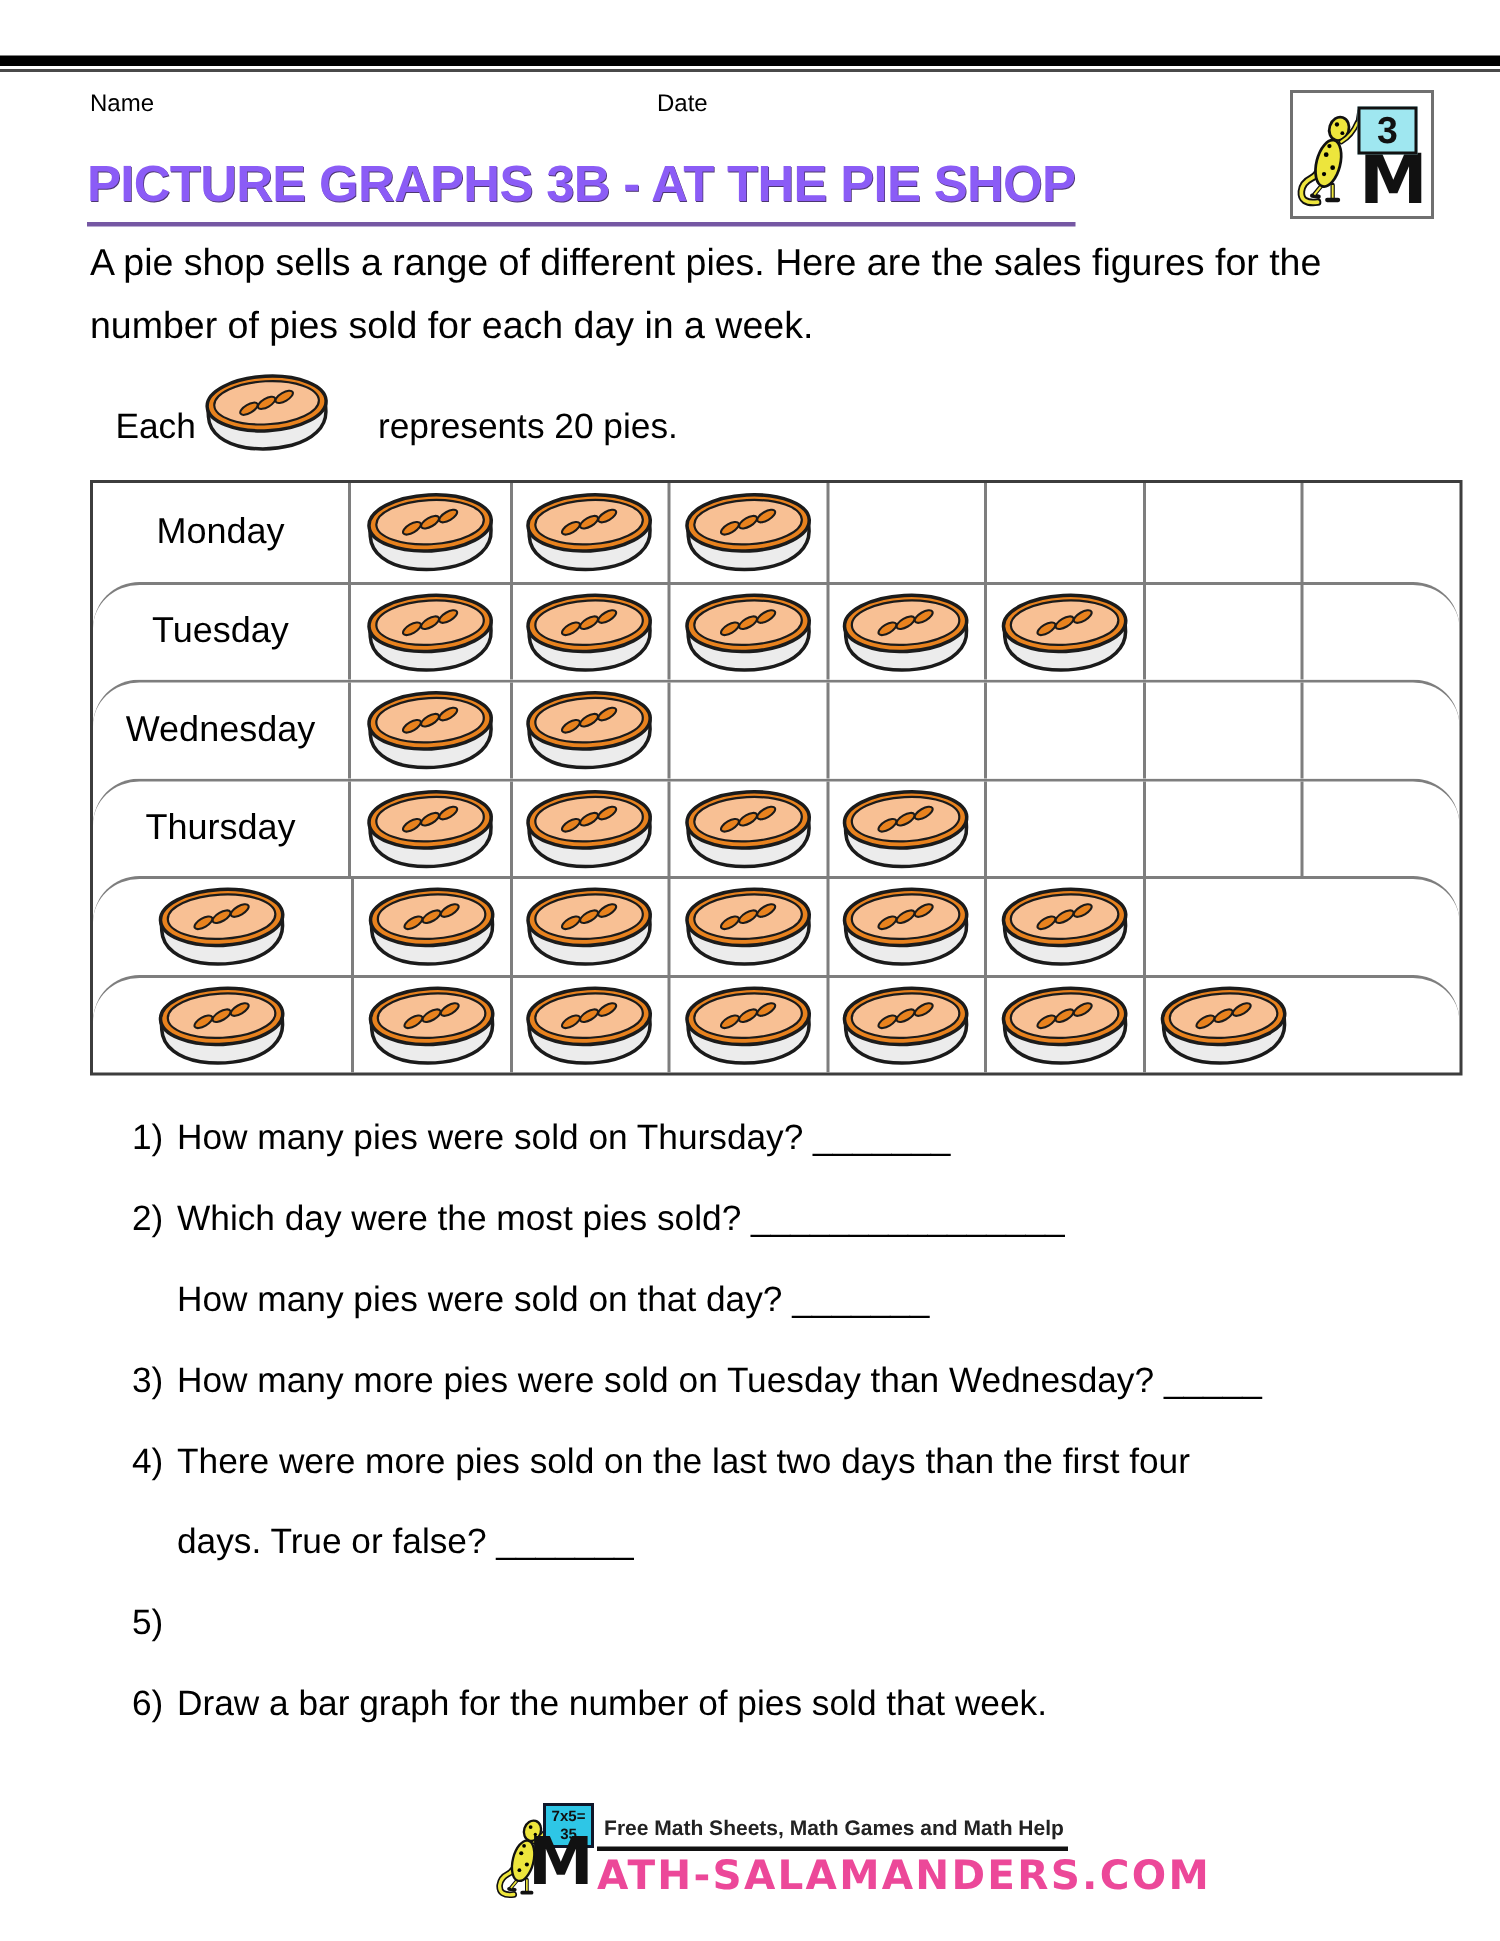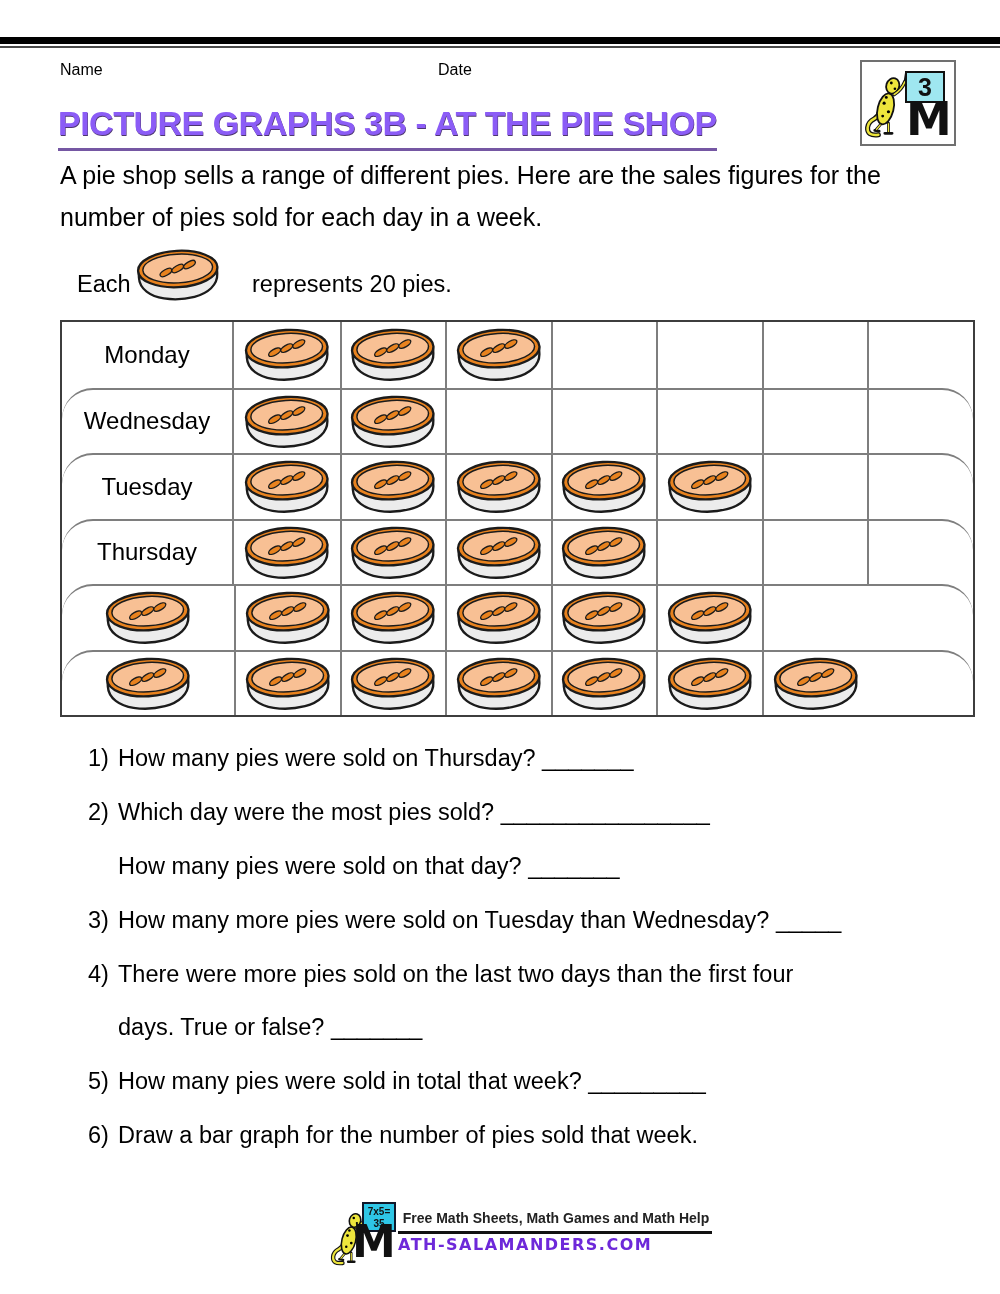--- a/index.html
+++ b/index.html
@@ -56,22 +56,22 @@
   .footer { position:absolute; left:0; top:1198px; width:1000px; height:80px; }
   .f-sala { position:absolute; left:330px; top:10px; width:40px; height:60px; }
   .f-board { position:absolute; left:362px; top:4px; width:34px; height:30px; background:#2EC6E6;
              border:2px solid #0f172a; color:#111; font-weight:bold; font-size:10px; line-height:12px;
              text-align:center; padding-top:2px; }
   .f-m { position:absolute; left:352px; top:18px; font-size:44px; font-weight:900;
          font-family:"DejaVu Sans", sans-serif; color:#111; letter-spacing:-2px; }
   .f-tagline { position:absolute; left:400px; top:12px; width:312px; text-align:center;
                font-size:14px; font-weight:bold; color:#222; }
   .f-rule { position:absolute; left:398px; top:33px; width:314px; height:3px; background:#111; }
-  .f-wordmark { position:absolute; left:398px; top:37px; font-size:16px; font-weight:900;
-                font-family:"DejaVu Sans", sans-serif; letter-spacing:1.5px; color:#6d28d9; }
+  .f-wordmark { position:absolute; left:398px; top:37px; font-size:27px; font-weight:900;
+                font-family:"DejaVu Sans", sans-serif; letter-spacing:1.5px; color:#ec4899; }
 </style>
 </head>
 <body>
 
 <svg width="0" height="0" style="position:absolute" aria-hidden="true">
   <defs>
     <g id="sala-shape">
       <path d="M20,88 Q4,90 5,78 Q6,70 14,66 Q20,63 22,56" fill="none" stroke="#111" stroke-width="7" stroke-linecap="round"></path>
       <path d="M20,88 Q4,90 5,78 Q6,70 14,66 Q20,63 22,56" fill="none" stroke="#EDE53C" stroke-width="3.5" stroke-linecap="round"></path>
       <path d="M26,70 L16,82 M15,82 L21,83 M34,72 L34,86 M29,86 L39,86" stroke="#111" stroke-width="4" fill="none" stroke-linecap="round"></path>
@@ -175,127 +175,127 @@
       </g>
     </g>
   </svg>
 </div>
       <div class="cell"></div>
       <div class="cell"></div>
       <div class="cell"></div>
       <div class="cell"></div>
     </div>
     <div class="prow">
-      <div class="daycell">Wednesday</div>
-      <div class="cell">
-  <svg viewBox="0 0 92 58">
-    <g transform="rotate(-3 46 28)">
-      <path d="M5,24 L5,30 C5,42 16,50 30,53 C40,55 52,55 62,53 C76,50 87,42 87,30 L87,24 Z" fill="#ECECEC" stroke="#1b1b1b" stroke-width="2.4" stroke-linejoin="round"></path>
-      <ellipse cx="46" cy="23" rx="41.5" ry="19" fill="#E8821E" stroke="#1b1b1b" stroke-width="2.4"></ellipse>
-      <ellipse cx="46" cy="22.5" rx="36.5" ry="15" fill="#F8C094" stroke="#1b1b1b" stroke-width="1.5"></ellipse>
-      <g fill="#E8821E" stroke="#1b1b1b" stroke-width="1.4">
-        <ellipse cx="33.5" cy="26" rx="6.8" ry="3" transform="rotate(-27 33.5 26)"></ellipse>
-        <ellipse cx="46" cy="22.5" rx="6.8" ry="3" transform="rotate(-27 46 22.5)"></ellipse>
-        <ellipse cx="58.5" cy="19" rx="6.8" ry="3" transform="rotate(-27 58.5 19)"></ellipse>
-      </g>
-    </g>
-  </svg>
-</div>
-      <div class="cell">
-  <svg viewBox="0 0 92 58">
-    <g transform="rotate(-3 46 28)">
-      <path d="M5,24 L5,30 C5,42 16,50 30,53 C40,55 52,55 62,53 C76,50 87,42 87,30 L87,24 Z" fill="#ECECEC" stroke="#1b1b1b" stroke-width="2.4" stroke-linejoin="round"></path>
-      <ellipse cx="46" cy="23" rx="41.5" ry="19" fill="#E8821E" stroke="#1b1b1b" stroke-width="2.4"></ellipse>
-      <ellipse cx="46" cy="22.5" rx="36.5" ry="15" fill="#F8C094" stroke="#1b1b1b" stroke-width="1.5"></ellipse>
-      <g fill="#E8821E" stroke="#1b1b1b" stroke-width="1.4">
-        <ellipse cx="33.5" cy="26" rx="6.8" ry="3" transform="rotate(-27 33.5 26)"></ellipse>
-        <ellipse cx="46" cy="22.5" rx="6.8" ry="3" transform="rotate(-27 46 22.5)"></ellipse>
-        <ellipse cx="58.5" cy="19" rx="6.8" ry="3" transform="rotate(-27 58.5 19)"></ellipse>
-      </g>
-    </g>
-  </svg>
-</div>
-      <div class="cell"></div>
-      <div class="cell"></div>
-      <div class="cell"></div>
+      <div class="daycell">Tuesday</div>
+      <div class="cell">
+  <svg viewBox="0 0 92 58">
+    <g transform="rotate(-3 46 28)">
+      <path d="M5,24 L5,30 C5,42 16,50 30,53 C40,55 52,55 62,53 C76,50 87,42 87,30 L87,24 Z" fill="#ECECEC" stroke="#1b1b1b" stroke-width="2.4" stroke-linejoin="round"></path>
+      <ellipse cx="46" cy="23" rx="41.5" ry="19" fill="#E8821E" stroke="#1b1b1b" stroke-width="2.4"></ellipse>
+      <ellipse cx="46" cy="22.5" rx="36.5" ry="15" fill="#F8C094" stroke="#1b1b1b" stroke-width="1.5"></ellipse>
+      <g fill="#E8821E" stroke="#1b1b1b" stroke-width="1.4">
+        <ellipse cx="33.5" cy="26" rx="6.8" ry="3" transform="rotate(-27 33.5 26)"></ellipse>
+        <ellipse cx="46" cy="22.5" rx="6.8" ry="3" transform="rotate(-27 46 22.5)"></ellipse>
+        <ellipse cx="58.5" cy="19" rx="6.8" ry="3" transform="rotate(-27 58.5 19)"></ellipse>
+      </g>
+    </g>
+  </svg>
+</div>
+      <div class="cell">
+  <svg viewBox="0 0 92 58">
+    <g transform="rotate(-3 46 28)">
+      <path d="M5,24 L5,30 C5,42 16,50 30,53 C40,55 52,55 62,53 C76,50 87,42 87,30 L87,24 Z" fill="#ECECEC" stroke="#1b1b1b" stroke-width="2.4" stroke-linejoin="round"></path>
+      <ellipse cx="46" cy="23" rx="41.5" ry="19" fill="#E8821E" stroke="#1b1b1b" stroke-width="2.4"></ellipse>
+      <ellipse cx="46" cy="22.5" rx="36.5" ry="15" fill="#F8C094" stroke="#1b1b1b" stroke-width="1.5"></ellipse>
+      <g fill="#E8821E" stroke="#1b1b1b" stroke-width="1.4">
+        <ellipse cx="33.5" cy="26" rx="6.8" ry="3" transform="rotate(-27 33.5 26)"></ellipse>
+        <ellipse cx="46" cy="22.5" rx="6.8" ry="3" transform="rotate(-27 46 22.5)"></ellipse>
+        <ellipse cx="58.5" cy="19" rx="6.8" ry="3" transform="rotate(-27 58.5 19)"></ellipse>
+      </g>
+    </g>
+  </svg>
+</div>
+      <div class="cell">
+  <svg viewBox="0 0 92 58">
+    <g transform="rotate(-3 46 28)">
+      <path d="M5,24 L5,30 C5,42 16,50 30,53 C40,55 52,55 62,53 C76,50 87,42 87,30 L87,24 Z" fill="#ECECEC" stroke="#1b1b1b" stroke-width="2.4" stroke-linejoin="round"></path>
+      <ellipse cx="46" cy="23" rx="41.5" ry="19" fill="#E8821E" stroke="#1b1b1b" stroke-width="2.4"></ellipse>
+      <ellipse cx="46" cy="22.5" rx="36.5" ry="15" fill="#F8C094" stroke="#1b1b1b" stroke-width="1.5"></ellipse>
+      <g fill="#E8821E" stroke="#1b1b1b" stroke-width="1.4">
+        <ellipse cx="33.5" cy="26" rx="6.8" ry="3" transform="rotate(-27 33.5 26)"></ellipse>
+        <ellipse cx="46" cy="22.5" rx="6.8" ry="3" transform="rotate(-27 46 22.5)"></ellipse>
+        <ellipse cx="58.5" cy="19" rx="6.8" ry="3" transform="rotate(-27 58.5 19)"></ellipse>
+      </g>
+    </g>
+  </svg>
+</div>
+      <div class="cell">
+  <svg viewBox="0 0 92 58">
+    <g transform="rotate(-3 46 28)">
+      <path d="M5,24 L5,30 C5,42 16,50 30,53 C40,55 52,55 62,53 C76,50 87,42 87,30 L87,24 Z" fill="#ECECEC" stroke="#1b1b1b" stroke-width="2.4" stroke-linejoin="round"></path>
+      <ellipse cx="46" cy="23" rx="41.5" ry="19" fill="#E8821E" stroke="#1b1b1b" stroke-width="2.4"></ellipse>
+      <ellipse cx="46" cy="22.5" rx="36.5" ry="15" fill="#F8C094" stroke="#1b1b1b" stroke-width="1.5"></ellipse>
+      <g fill="#E8821E" stroke="#1b1b1b" stroke-width="1.4">
+        <ellipse cx="33.5" cy="26" rx="6.8" ry="3" transform="rotate(-27 33.5 26)"></ellipse>
+        <ellipse cx="46" cy="22.5" rx="6.8" ry="3" transform="rotate(-27 46 22.5)"></ellipse>
+        <ellipse cx="58.5" cy="19" rx="6.8" ry="3" transform="rotate(-27 58.5 19)"></ellipse>
+      </g>
+    </g>
+  </svg>
+</div>
+      <div class="cell">
+  <svg viewBox="0 0 92 58">
+    <g transform="rotate(-3 46 28)">
+      <path d="M5,24 L5,30 C5,42 16,50 30,53 C40,55 52,55 62,53 C76,50 87,42 87,30 L87,24 Z" fill="#ECECEC" stroke="#1b1b1b" stroke-width="2.4" stroke-linejoin="round"></path>
+      <ellipse cx="46" cy="23" rx="41.5" ry="19" fill="#E8821E" stroke="#1b1b1b" stroke-width="2.4"></ellipse>
+      <ellipse cx="46" cy="22.5" rx="36.5" ry="15" fill="#F8C094" stroke="#1b1b1b" stroke-width="1.5"></ellipse>
+      <g fill="#E8821E" stroke="#1b1b1b" stroke-width="1.4">
+        <ellipse cx="33.5" cy="26" rx="6.8" ry="3" transform="rotate(-27 33.5 26)"></ellipse>
+        <ellipse cx="46" cy="22.5" rx="6.8" ry="3" transform="rotate(-27 46 22.5)"></ellipse>
+        <ellipse cx="58.5" cy="19" rx="6.8" ry="3" transform="rotate(-27 58.5 19)"></ellipse>
+      </g>
+    </g>
+  </svg>
+</div>
       <div class="cell"></div>
       <div class="cell"></div>
     </div>
     <div class="prow">
-      <div class="daycell">Tuesday</div>
-      <div class="cell">
-  <svg viewBox="0 0 92 58">
-    <g transform="rotate(-3 46 28)">
-      <path d="M5,24 L5,30 C5,42 16,50 30,53 C40,55 52,55 62,53 C76,50 87,42 87,30 L87,24 Z" fill="#ECECEC" stroke="#1b1b1b" stroke-width="2.4" stroke-linejoin="round"></path>
-      <ellipse cx="46" cy="23" rx="41.5" ry="19" fill="#E8821E" stroke="#1b1b1b" stroke-width="2.4"></ellipse>
-      <ellipse cx="46" cy="22.5" rx="36.5" ry="15" fill="#F8C094" stroke="#1b1b1b" stroke-width="1.5"></ellipse>
-      <g fill="#E8821E" stroke="#1b1b1b" stroke-width="1.4">
-        <ellipse cx="33.5" cy="26" rx="6.8" ry="3" transform="rotate(-27 33.5 26)"></ellipse>
-        <ellipse cx="46" cy="22.5" rx="6.8" ry="3" transform="rotate(-27 46 22.5)"></ellipse>
-        <ellipse cx="58.5" cy="19" rx="6.8" ry="3" transform="rotate(-27 58.5 19)"></ellipse>
-      </g>
-    </g>
-  </svg>
-</div>
-      <div class="cell">
-  <svg viewBox="0 0 92 58">
-    <g transform="rotate(-3 46 28)">
-      <path d="M5,24 L5,30 C5,42 16,50 30,53 C40,55 52,55 62,53 C76,50 87,42 87,30 L87,24 Z" fill="#ECECEC" stroke="#1b1b1b" stroke-width="2.4" stroke-linejoin="round"></path>
-      <ellipse cx="46" cy="23" rx="41.5" ry="19" fill="#E8821E" stroke="#1b1b1b" stroke-width="2.4"></ellipse>
-      <ellipse cx="46" cy="22.5" rx="36.5" ry="15" fill="#F8C094" stroke="#1b1b1b" stroke-width="1.5"></ellipse>
-      <g fill="#E8821E" stroke="#1b1b1b" stroke-width="1.4">
-        <ellipse cx="33.5" cy="26" rx="6.8" ry="3" transform="rotate(-27 33.5 26)"></ellipse>
-        <ellipse cx="46" cy="22.5" rx="6.8" ry="3" transform="rotate(-27 46 22.5)"></ellipse>
-        <ellipse cx="58.5" cy="19" rx="6.8" ry="3" transform="rotate(-27 58.5 19)"></ellipse>
-      </g>
-    </g>
-  </svg>
-</div>
-      <div class="cell">
-  <svg viewBox="0 0 92 58">
-    <g transform="rotate(-3 46 28)">
-      <path d="M5,24 L5,30 C5,42 16,50 30,53 C40,55 52,55 62,53 C76,50 87,42 87,30 L87,24 Z" fill="#ECECEC" stroke="#1b1b1b" stroke-width="2.4" stroke-linejoin="round"></path>
-      <ellipse cx="46" cy="23" rx="41.5" ry="19" fill="#E8821E" stroke="#1b1b1b" stroke-width="2.4"></ellipse>
-      <ellipse cx="46" cy="22.5" rx="36.5" ry="15" fill="#F8C094" stroke="#1b1b1b" stroke-width="1.5"></ellipse>
-      <g fill="#E8821E" stroke="#1b1b1b" stroke-width="1.4">
-        <ellipse cx="33.5" cy="26" rx="6.8" ry="3" transform="rotate(-27 33.5 26)"></ellipse>
-        <ellipse cx="46" cy="22.5" rx="6.8" ry="3" transform="rotate(-27 46 22.5)"></ellipse>
-        <ellipse cx="58.5" cy="19" rx="6.8" ry="3" transform="rotate(-27 58.5 19)"></ellipse>
-      </g>
-    </g>
-  </svg>
-</div>
-      <div class="cell">
-  <svg viewBox="0 0 92 58">
-    <g transform="rotate(-3 46 28)">
-      <path d="M5,24 L5,30 C5,42 16,50 30,53 C40,55 52,55 62,53 C76,50 87,42 87,30 L87,24 Z" fill="#ECECEC" stroke="#1b1b1b" stroke-width="2.4" stroke-linejoin="round"></path>
-      <ellipse cx="46" cy="23" rx="41.5" ry="19" fill="#E8821E" stroke="#1b1b1b" stroke-width="2.4"></ellipse>
-      <ellipse cx="46" cy="22.5" rx="36.5" ry="15" fill="#F8C094" stroke="#1b1b1b" stroke-width="1.5"></ellipse>
-      <g fill="#E8821E" stroke="#1b1b1b" stroke-width="1.4">
-        <ellipse cx="33.5" cy="26" rx="6.8" ry="3" transform="rotate(-27 33.5 26)"></ellipse>
-        <ellipse cx="46" cy="22.5" rx="6.8" ry="3" transform="rotate(-27 46 22.5)"></ellipse>
-        <ellipse cx="58.5" cy="19" rx="6.8" ry="3" transform="rotate(-27 58.5 19)"></ellipse>
-      </g>
-    </g>
-  </svg>
-</div>
-      <div class="cell">
-  <svg viewBox="0 0 92 58">
-    <g transform="rotate(-3 46 28)">
-      <path d="M5,24 L5,30 C5,42 16,50 30,53 C40,55 52,55 62,53 C76,50 87,42 87,30 L87,24 Z" fill="#ECECEC" stroke="#1b1b1b" stroke-width="2.4" stroke-linejoin="round"></path>
-      <ellipse cx="46" cy="23" rx="41.5" ry="19" fill="#E8821E" stroke="#1b1b1b" stroke-width="2.4"></ellipse>
-      <ellipse cx="46" cy="22.5" rx="36.5" ry="15" fill="#F8C094" stroke="#1b1b1b" stroke-width="1.5"></ellipse>
-      <g fill="#E8821E" stroke="#1b1b1b" stroke-width="1.4">
-        <ellipse cx="33.5" cy="26" rx="6.8" ry="3" transform="rotate(-27 33.5 26)"></ellipse>
-        <ellipse cx="46" cy="22.5" rx="6.8" ry="3" transform="rotate(-27 46 22.5)"></ellipse>
-        <ellipse cx="58.5" cy="19" rx="6.8" ry="3" transform="rotate(-27 58.5 19)"></ellipse>
-      </g>
-    </g>
-  </svg>
-</div>
+      <div class="daycell">Wednesday</div>
+      <div class="cell">
+  <svg viewBox="0 0 92 58">
+    <g transform="rotate(-3 46 28)">
+      <path d="M5,24 L5,30 C5,42 16,50 30,53 C40,55 52,55 62,53 C76,50 87,42 87,30 L87,24 Z" fill="#ECECEC" stroke="#1b1b1b" stroke-width="2.4" stroke-linejoin="round"></path>
+      <ellipse cx="46" cy="23" rx="41.5" ry="19" fill="#E8821E" stroke="#1b1b1b" stroke-width="2.4"></ellipse>
+      <ellipse cx="46" cy="22.5" rx="36.5" ry="15" fill="#F8C094" stroke="#1b1b1b" stroke-width="1.5"></ellipse>
+      <g fill="#E8821E" stroke="#1b1b1b" stroke-width="1.4">
+        <ellipse cx="33.5" cy="26" rx="6.8" ry="3" transform="rotate(-27 33.5 26)"></ellipse>
+        <ellipse cx="46" cy="22.5" rx="6.8" ry="3" transform="rotate(-27 46 22.5)"></ellipse>
+        <ellipse cx="58.5" cy="19" rx="6.8" ry="3" transform="rotate(-27 58.5 19)"></ellipse>
+      </g>
+    </g>
+  </svg>
+</div>
+      <div class="cell">
+  <svg viewBox="0 0 92 58">
+    <g transform="rotate(-3 46 28)">
+      <path d="M5,24 L5,30 C5,42 16,50 30,53 C40,55 52,55 62,53 C76,50 87,42 87,30 L87,24 Z" fill="#ECECEC" stroke="#1b1b1b" stroke-width="2.4" stroke-linejoin="round"></path>
+      <ellipse cx="46" cy="23" rx="41.5" ry="19" fill="#E8821E" stroke="#1b1b1b" stroke-width="2.4"></ellipse>
+      <ellipse cx="46" cy="22.5" rx="36.5" ry="15" fill="#F8C094" stroke="#1b1b1b" stroke-width="1.5"></ellipse>
+      <g fill="#E8821E" stroke="#1b1b1b" stroke-width="1.4">
+        <ellipse cx="33.5" cy="26" rx="6.8" ry="3" transform="rotate(-27 33.5 26)"></ellipse>
+        <ellipse cx="46" cy="22.5" rx="6.8" ry="3" transform="rotate(-27 46 22.5)"></ellipse>
+        <ellipse cx="58.5" cy="19" rx="6.8" ry="3" transform="rotate(-27 58.5 19)"></ellipse>
+      </g>
+    </g>
+  </svg>
+</div>
+      <div class="cell"></div>
+      <div class="cell"></div>
+      <div class="cell"></div>
       <div class="cell"></div>
       <div class="cell"></div>
     </div>
     <div class="prow">
       <div class="daycell">Thursday</div>
       <div class="cell">
   <svg viewBox="0 0 92 58">
     <g transform="rotate(-3 46 28)">
       <path d="M5,24 L5,30 C5,42 16,50 30,53 C40,55 52,55 62,53 C76,50 87,42 87,30 L87,24 Z" fill="#ECECEC" stroke="#1b1b1b" stroke-width="2.4" stroke-linejoin="round"></path>
       <ellipse cx="46" cy="23" rx="41.5" ry="19" fill="#E8821E" stroke="#1b1b1b" stroke-width="2.4"></ellipse>
@@ -543,21 +543,21 @@
     </div>
   </div>
 
 <div class="questions">
     <div class="qline"><span class="qnum">1)</span><span>How many pies were sold on Thursday? _______</span></div>
     <div class="qline"><span class="qnum">2)</span><span>Which day were the most pies sold? ________________</span></div>
     <div class="qline"><span class="qnum"></span><span>How many pies were sold on that day? _______</span></div>
     <div class="qline"><span class="qnum">3)</span><span>How many more pies were sold on Tuesday than Wednesday? _____</span></div>
     <div class="qline"><span class="qnum">4)</span><span>There were more pies sold on the last two days than the first four</span></div>
     <div class="qline"><span class="qnum"></span><span>days. True or false? _______</span></div>
-    <div class="qline"><span class="qnum">5)</span><span>How many pies were sold in total that week? _________</span></div>
+    <div class="qline"><span class="qnum">5)</span></div>
     <div class="qline"><span class="qnum">6)</span><span>Draw a bar graph for the number of pies sold that week.</span></div>
   </div>
 
 <div class="footer">
   <svg class="f-sala" viewBox="0 0 64 96">
       <use href="#sala-shape"></use>
     </svg>
   <div class="f-board">
     <span style="display:block">7x5=</span>
     <span style="display:block">35</span>

